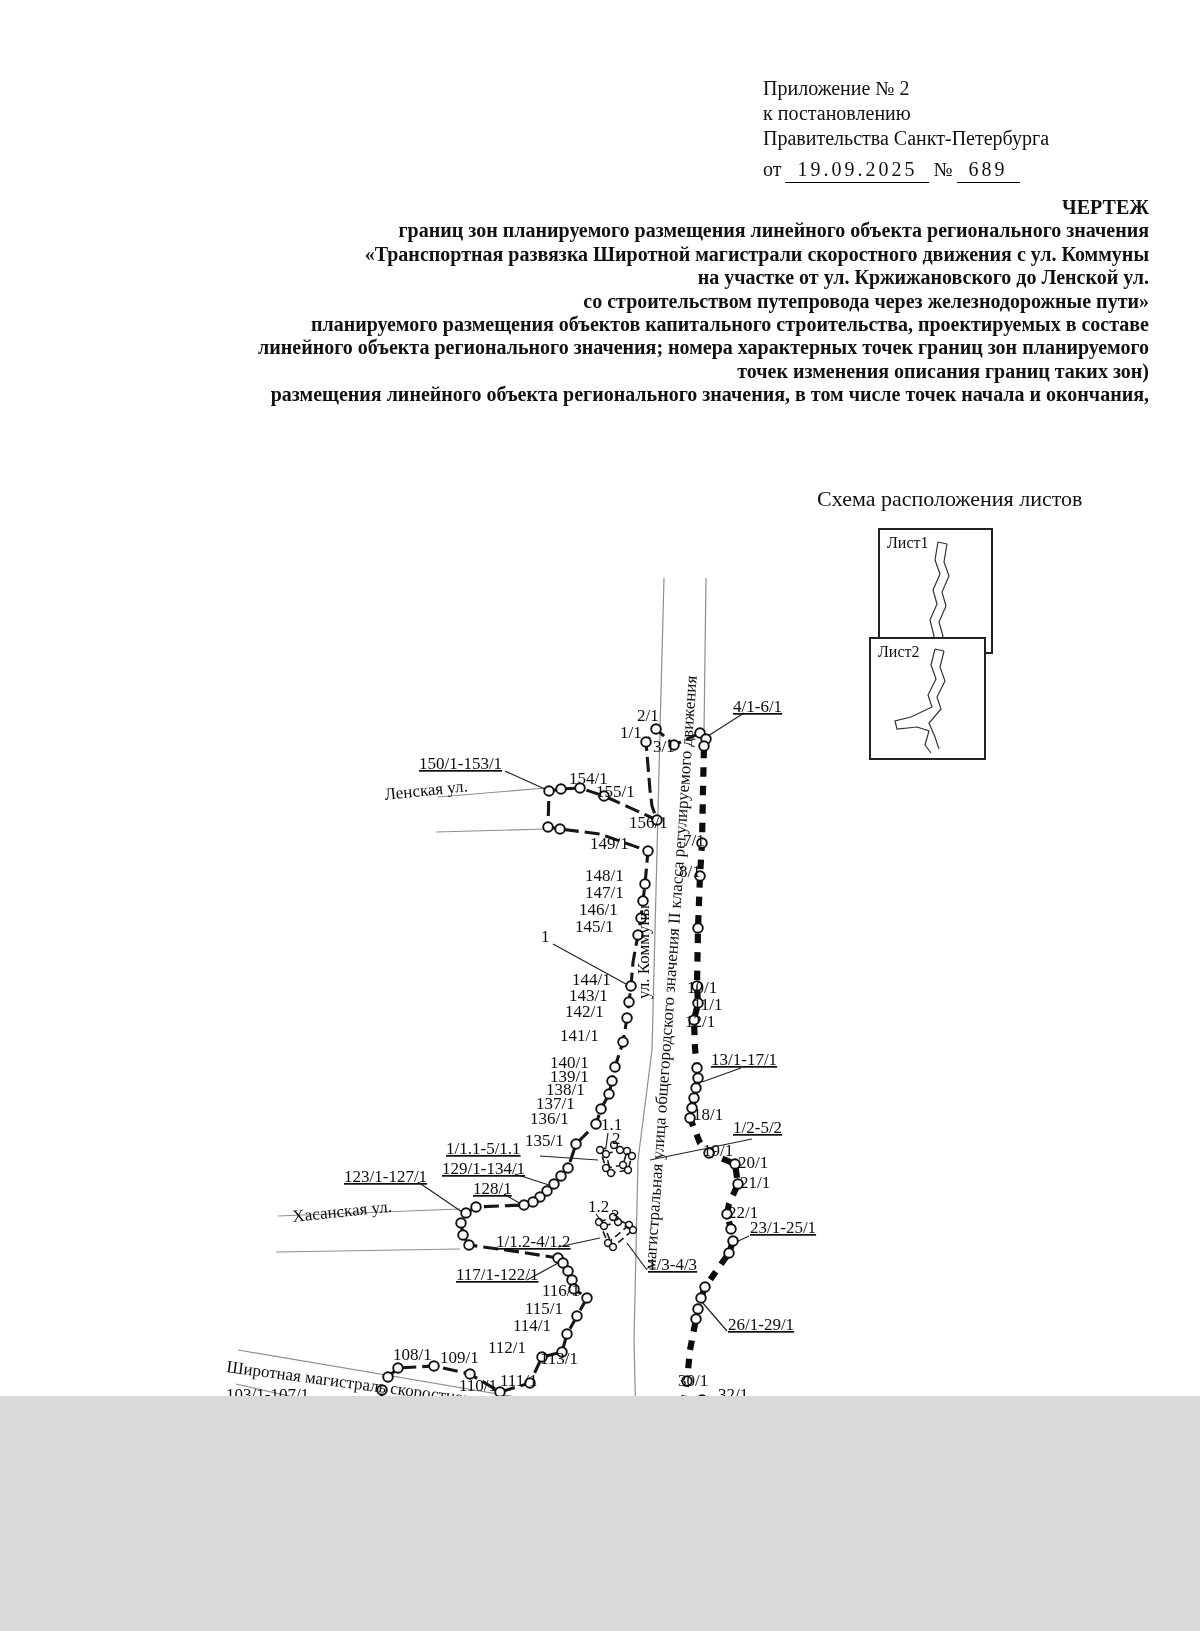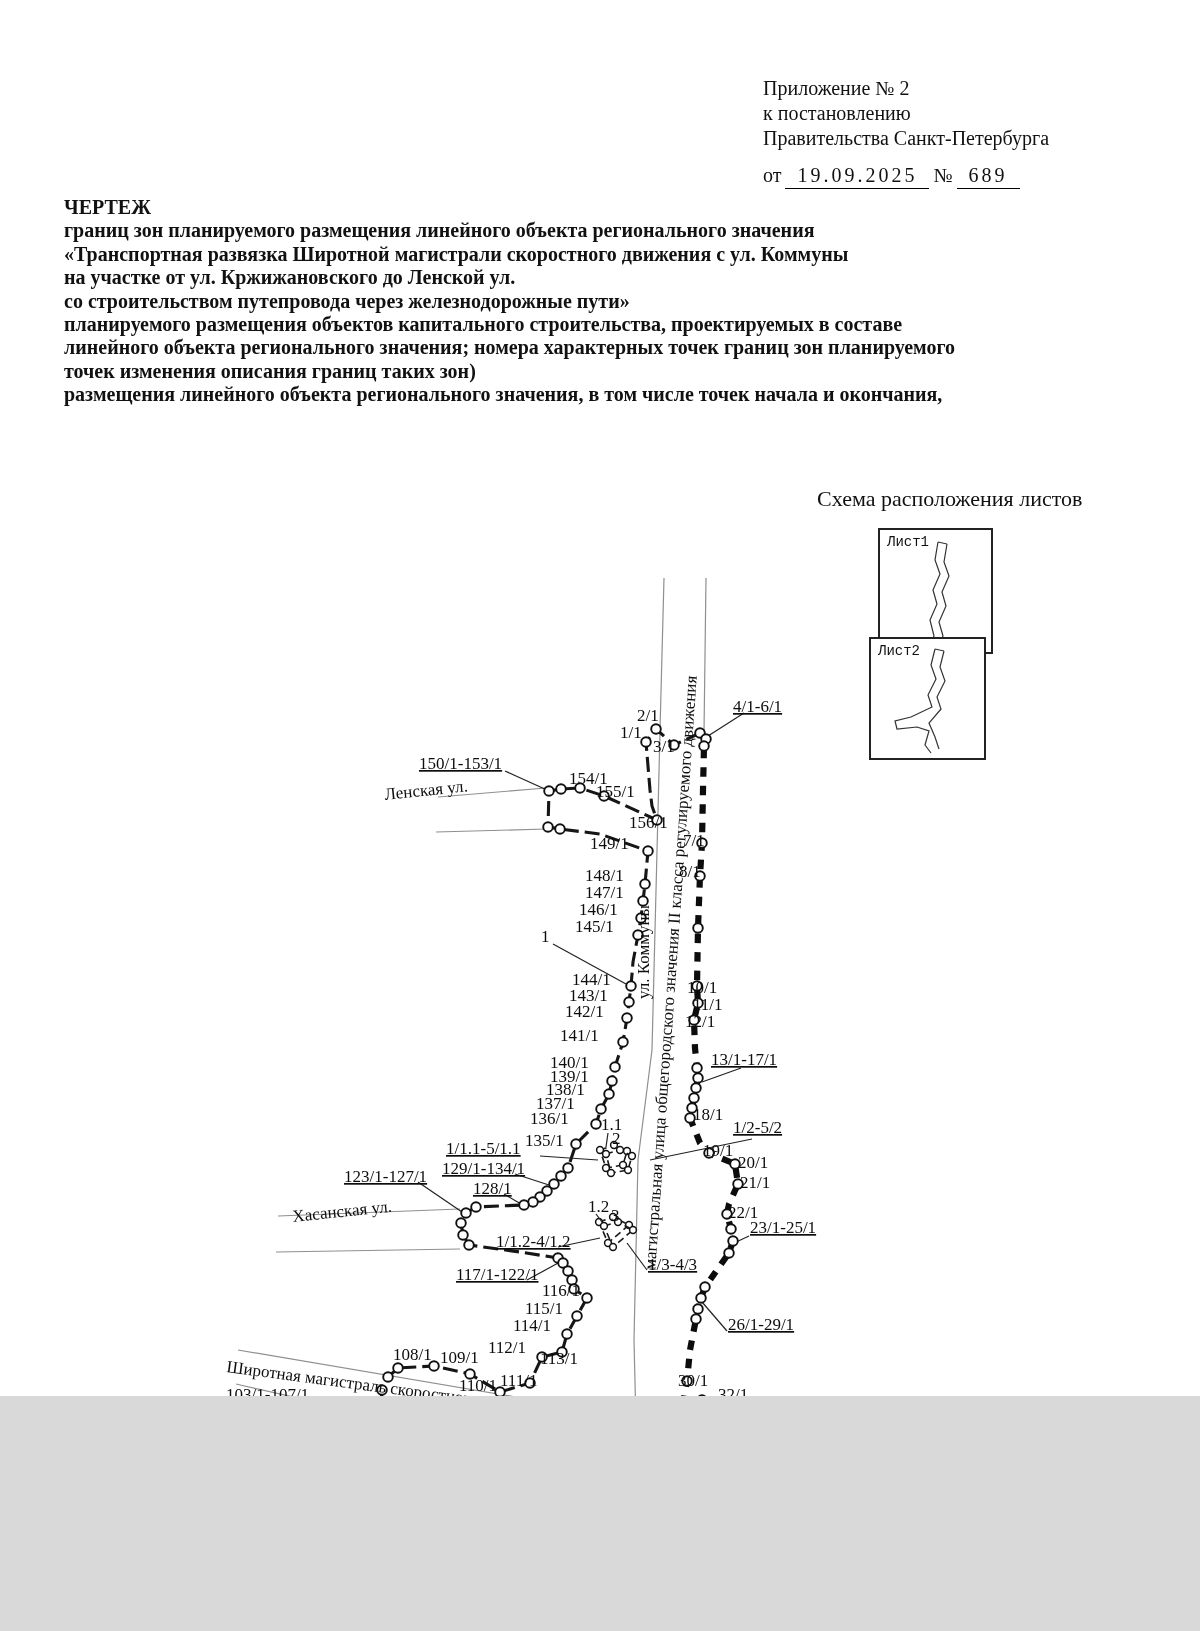--- a/index.html
+++ b/index.html
@@ -1,27 +1,27 @@
 <!DOCTYPE html>
 <html><head>
 <meta charset="utf-8">
 <style>
   html,body{margin:0;padding:0;background:#d9d9d9;}
   .page{position:relative;width:1200px;height:1396px;background:#ffffff;overflow:hidden;
         font-family:"Liberation Serif", serif;color:#111;}
   .header-block{position:absolute;left:763px;top:76px;font-size:20px;line-height:25px;white-space:nowrap;}
-  .date-line{margin-top:12px;}
+  .date-line{margin-top:6px;}
   .u-fill{display:inline-block;border-bottom:1.7px solid #000;padding:0 12px;margin:0 4px;letter-spacing:3px;}
-  .title-block{position:absolute;left:64px;top:196px;width:1064px;text-align:left;
+  .title-block{position:absolute;left:85px;top:196px;width:1064px;text-align:right;
                font-weight:bold;font-size:20px;line-height:23.4px;}
   .scheme-caption{position:absolute;left:793px;top:486px;font-size:22px;margin-left:24px;}
   .sheet-box{position:absolute;border:2px solid #222;background:#fff;}
   .sheet1{left:878px;top:528px;width:111px;height:122px;}
   .sheet2{left:869px;top:637px;width:113px;height:119px;}
-  .sheet-label{font-size:14px;padding:4px 17px 0 7px;font-family:Liberation Mono, monospace;}
+  .sheet-label{font-size:16px;padding:4px 17px 0 7px;font-family:Liberation Serif, serif;}
   .sheet-box svg{position:absolute;left:0;top:0;}
   #map{position:absolute;left:0;top:0;}
   .road{fill:none;stroke:#8f8f8f;stroke-width:1.2;}
   .b-left{fill:none;stroke:#161616;stroke-width:3.1;stroke-dasharray:15 6;stroke-linejoin:round;}
   .b-right{fill:none;stroke:#0c0c0c;stroke-width:6.2;stroke-dasharray:9.5 9;stroke-linejoin:round;}
   .pt{fill:#ffffff;stroke:#111;stroke-width:1.9;}
   .spt{fill:#ffffff;stroke:#111;stroke-width:1.5;}
   .spoly{fill:none;stroke:#1a1a1a;stroke-width:1.6;stroke-dasharray:7 4;}
   .leader{stroke:#222;stroke-width:1.2;}
   .lbl{font-family:"Liberation Serif",serif;font-size:17px;fill:#0d0d0d;}

